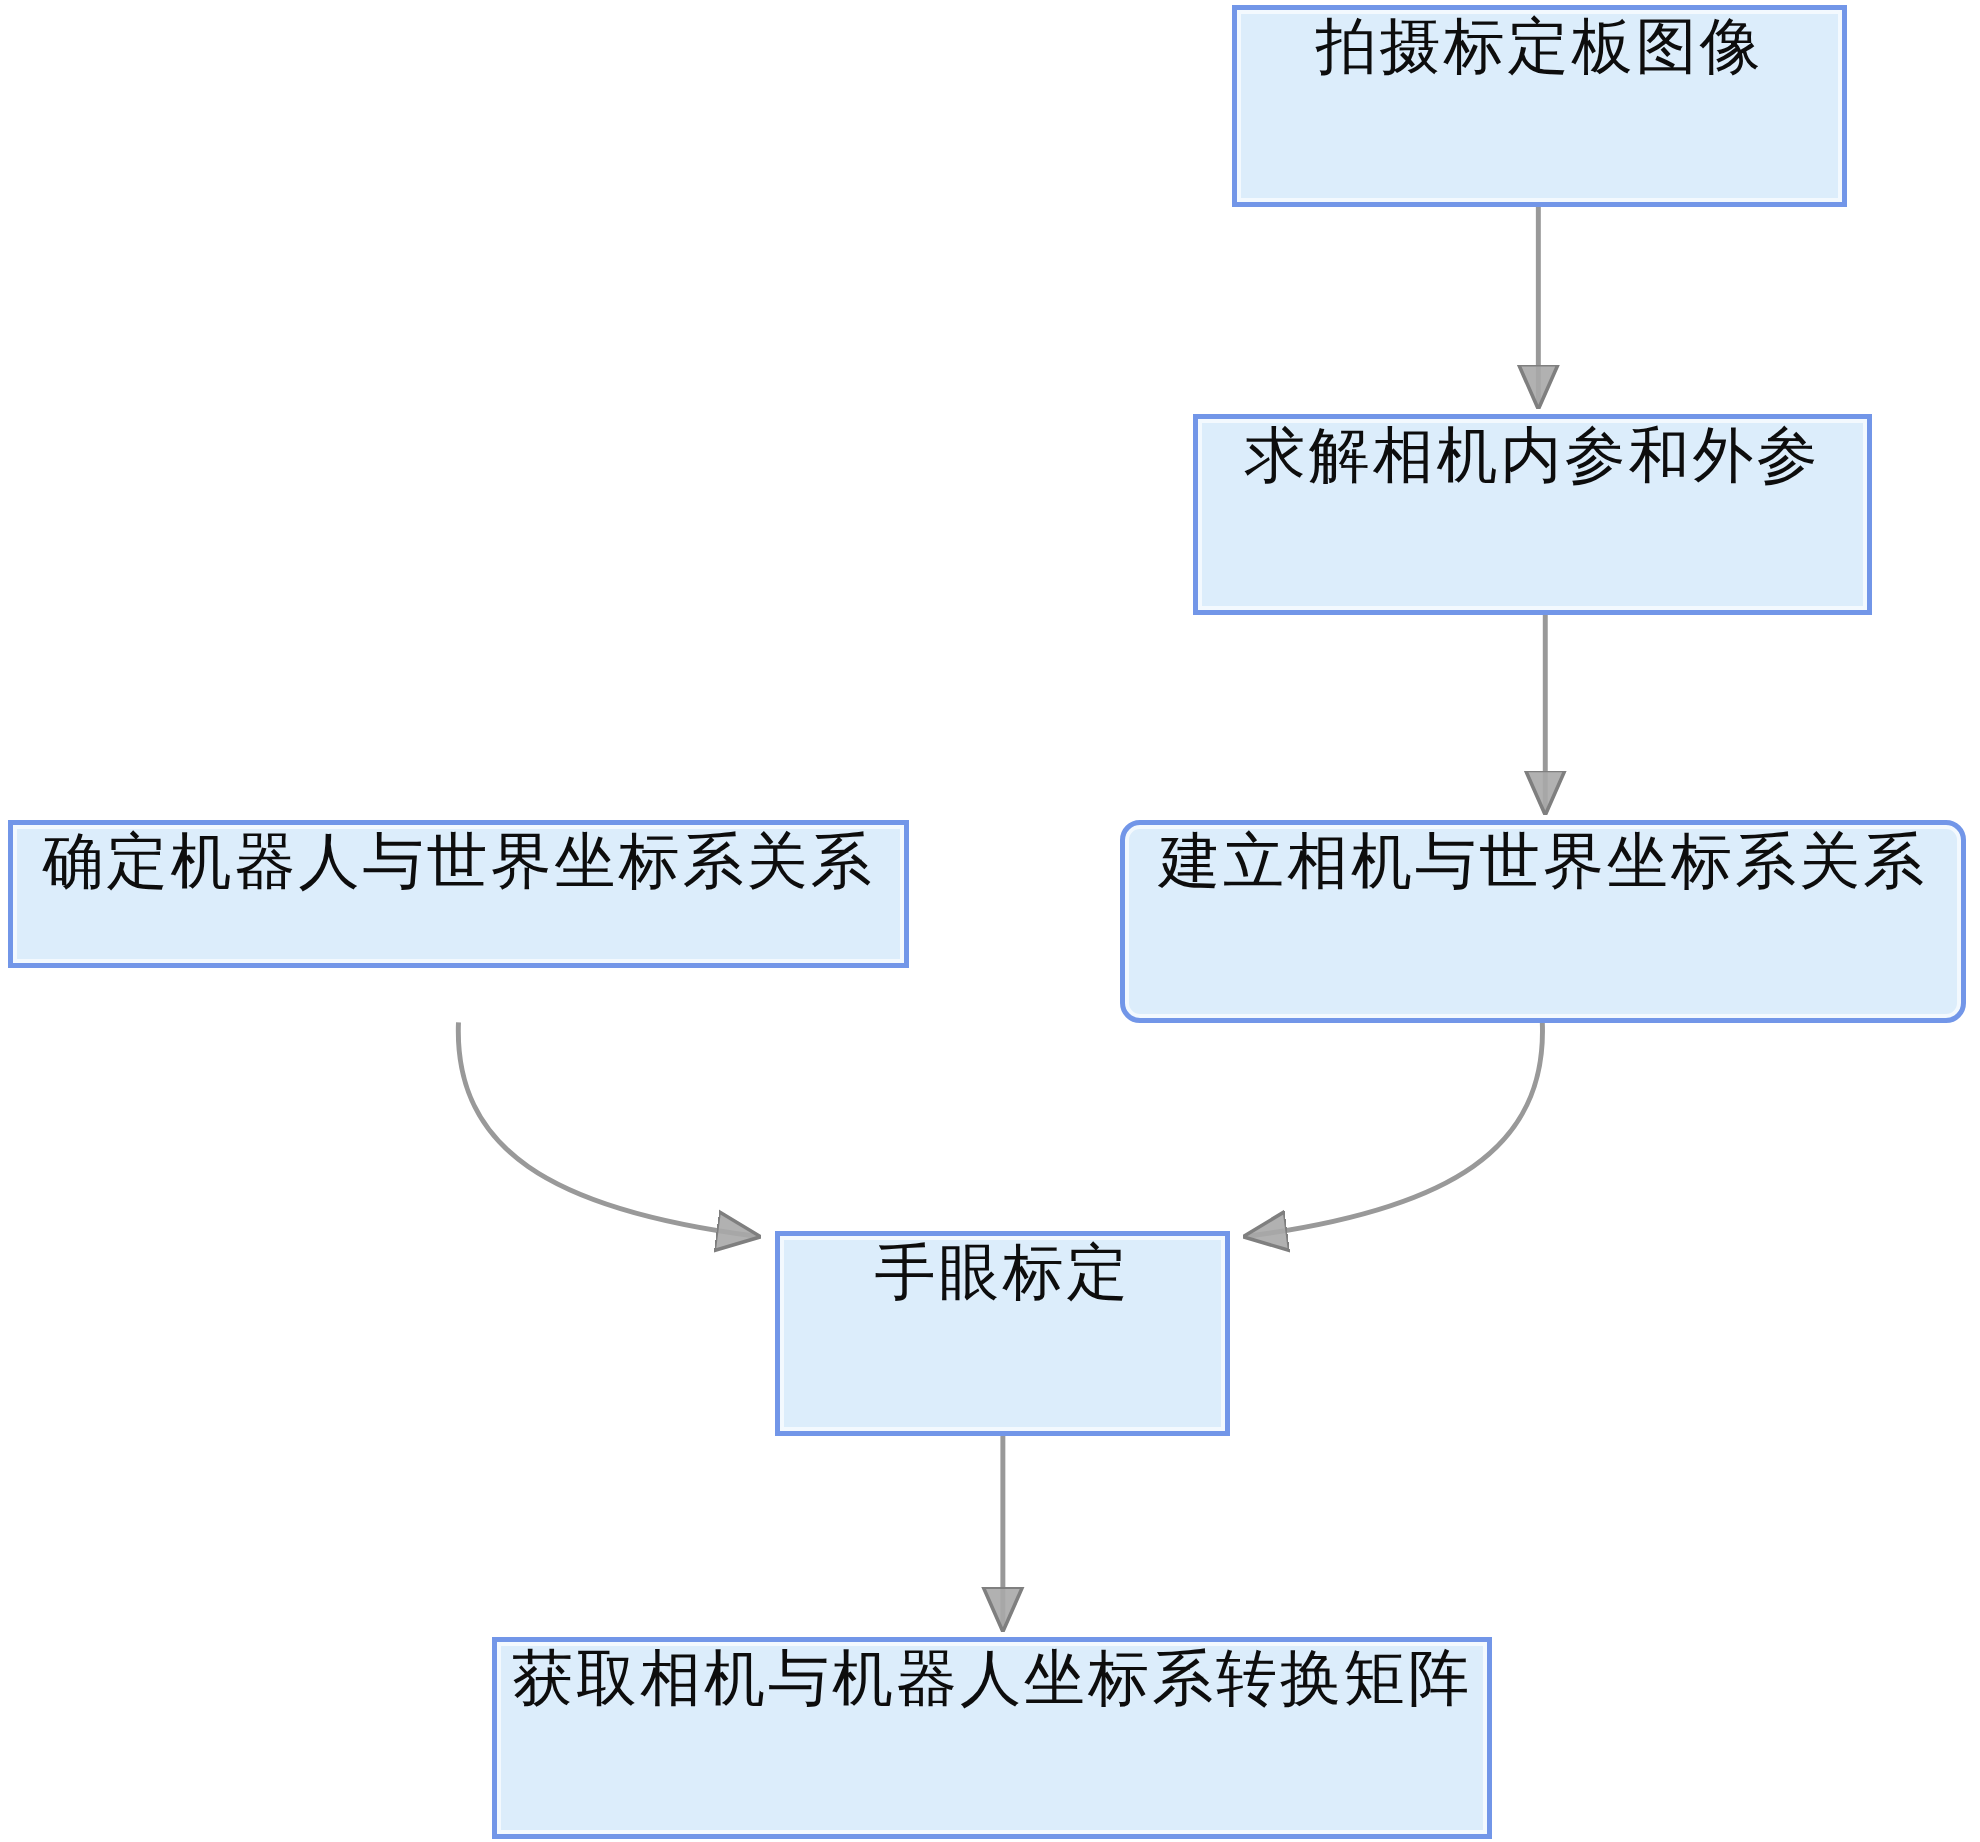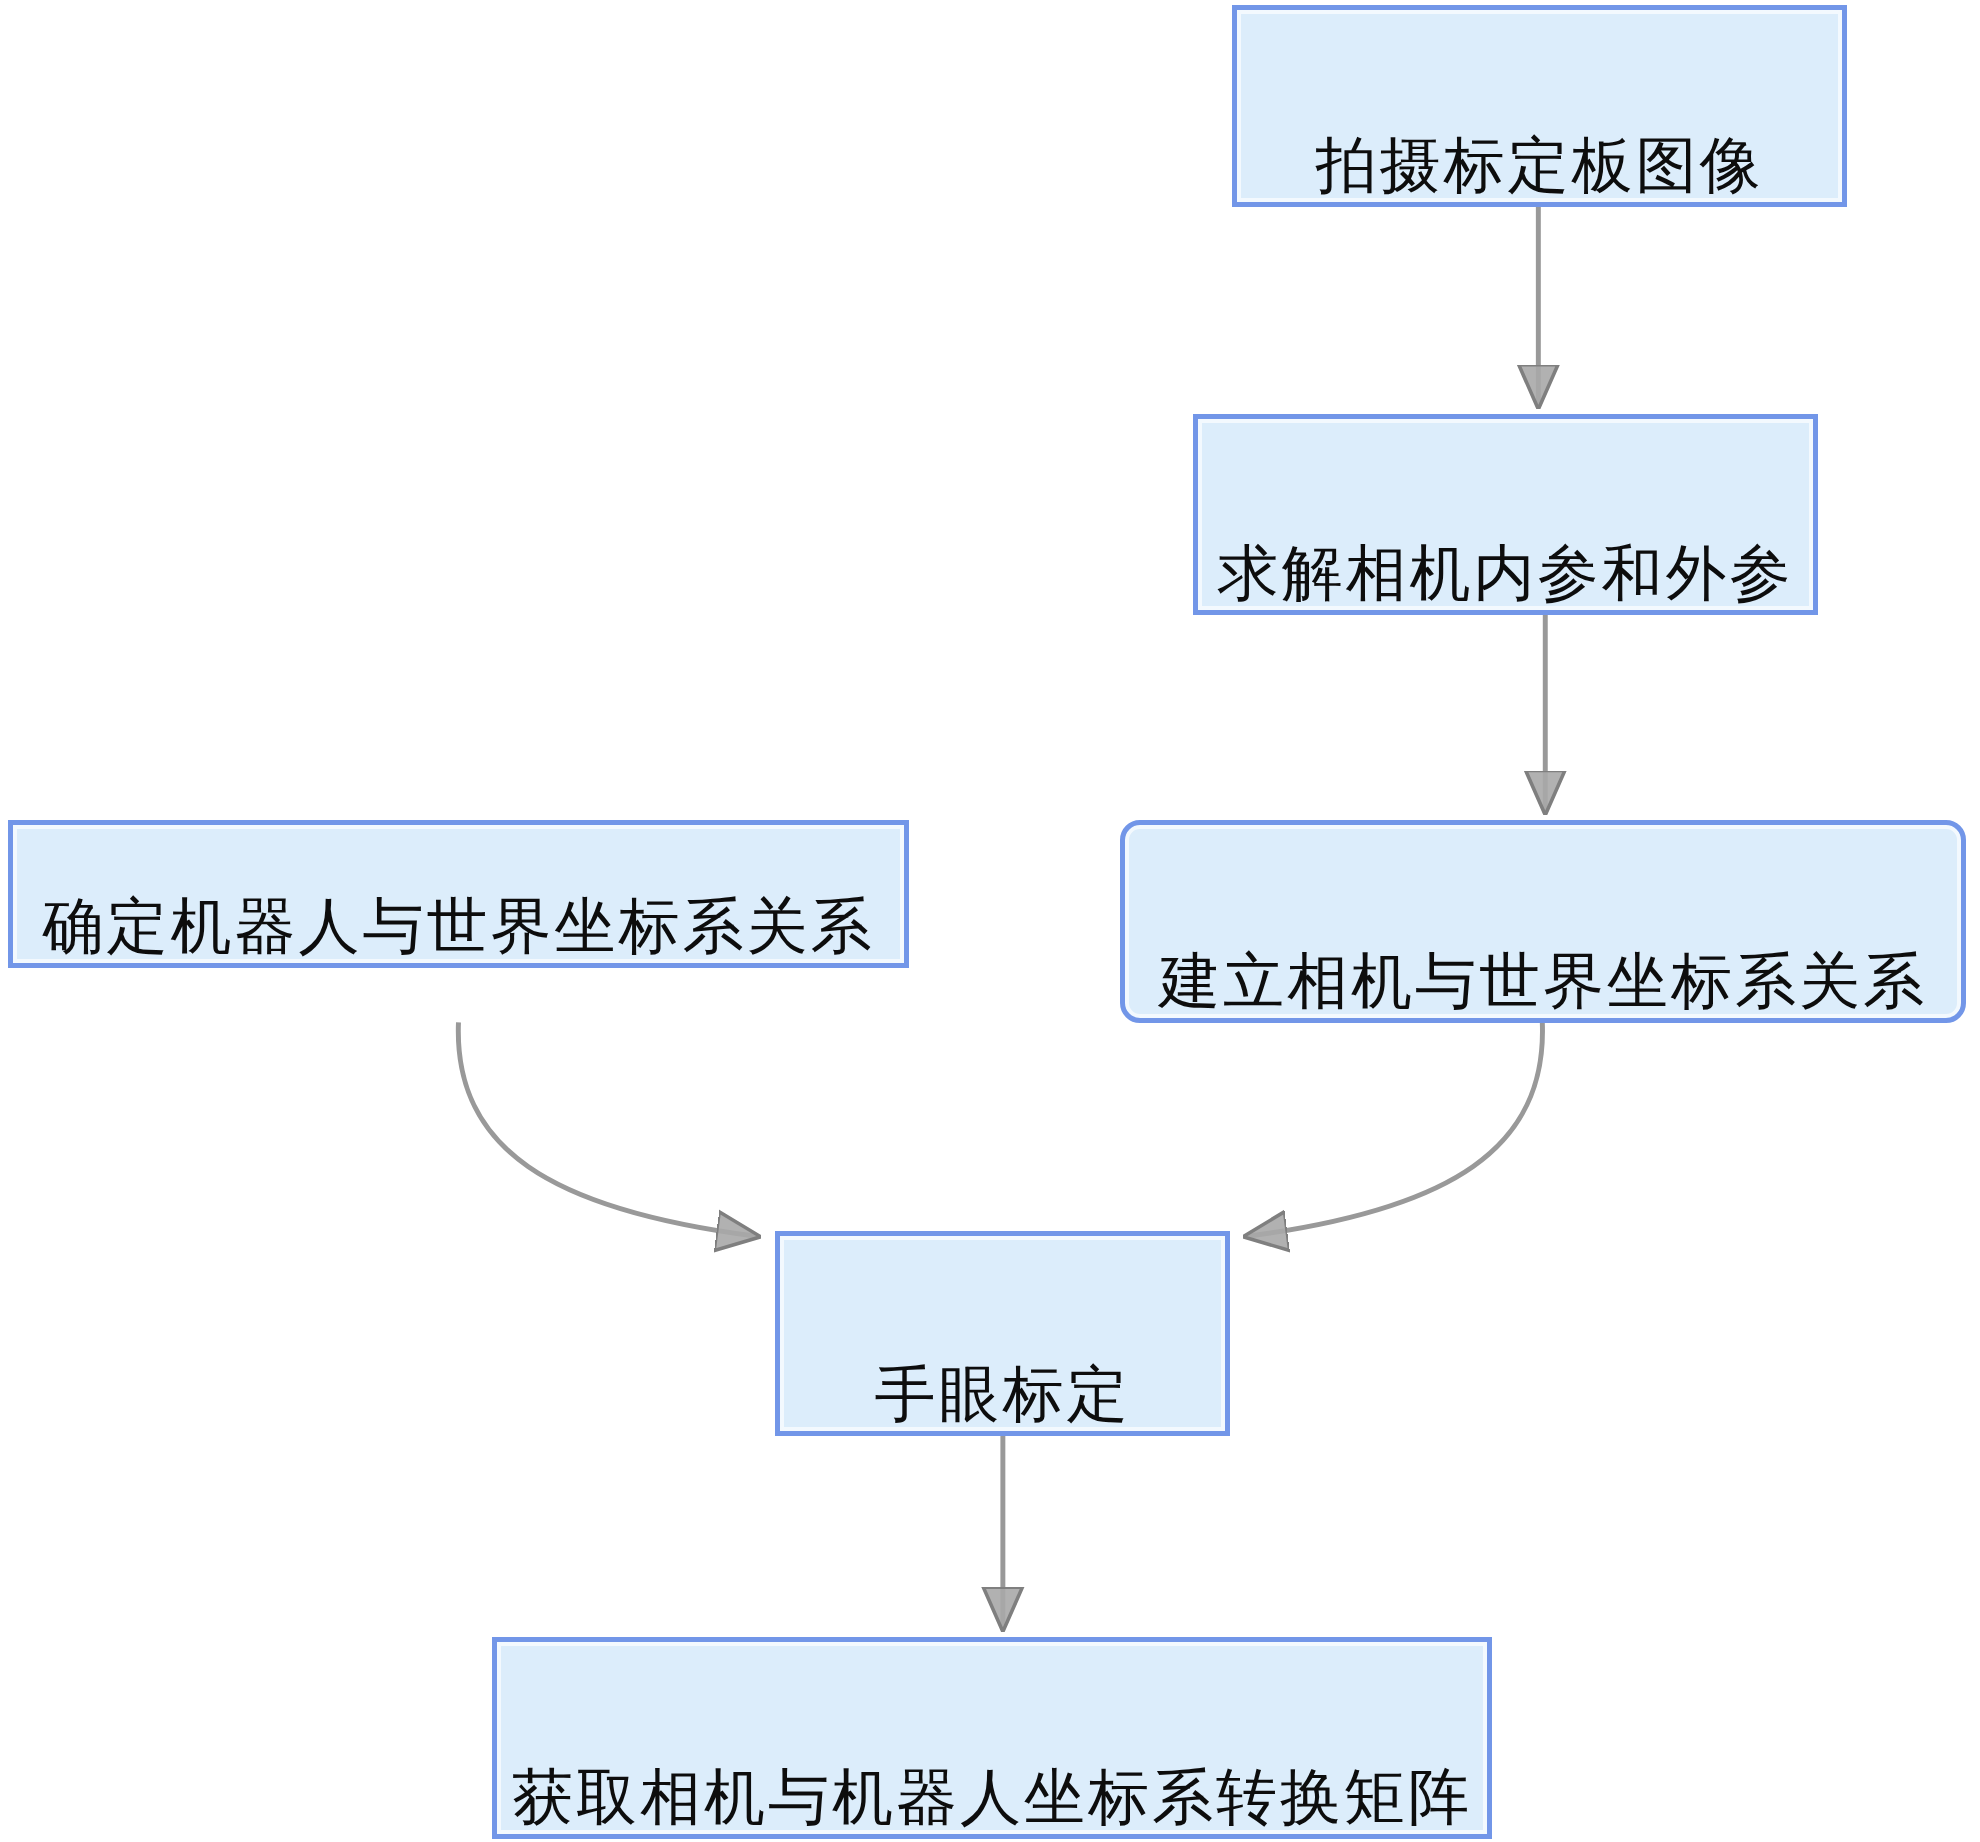--- a/index.html
+++ b/index.html
@@ -23,32 +23,32 @@
     height: 1842px;
     pointer-events: none;
   }
   .node {
     position: absolute;
     box-sizing: border-box;
     background: #dcedfb;
     border: 5px solid #7296e8;
     box-shadow: inset 0 0 0 4px rgba(255,255,255,0.65);
     display: flex;
-    align-items: flex-end;
+    align-items: flex-start;
     justify-content: center;
     text-align: center;
     color: #0d0d0d;
     font-size: 61px;
     letter-spacing: 3px;
     line-height: 1.2;
     white-space: nowrap;
   }
   
   #node-capture      { left: 1232px; top: 5px;    width: 615px;  height: 202px; }
-  #node-solve        { left: 1193px; top: 414px;  width: 625px;  height: 201px; }
+  #node-solve        { left: 1193px; top: 414px;  width: 679px;  height: 201px; }
   #node-camera-world { left: 1120px; top: 820px;  width: 846px;  height: 203px; border-radius: 20px; }
   #node-robot-world  { left: 8px;    top: 820px;  width: 901px;  height: 148px; }
   #node-hand-eye     { left: 775px;  top: 1231px; width: 455px;  height: 205px; }
   #node-matrix       { left: 492px;  top: 1637px; width: 1000px; height: 202px; }
 </style>
 </head>
 <body>
 
 <div class="canvas">
 

